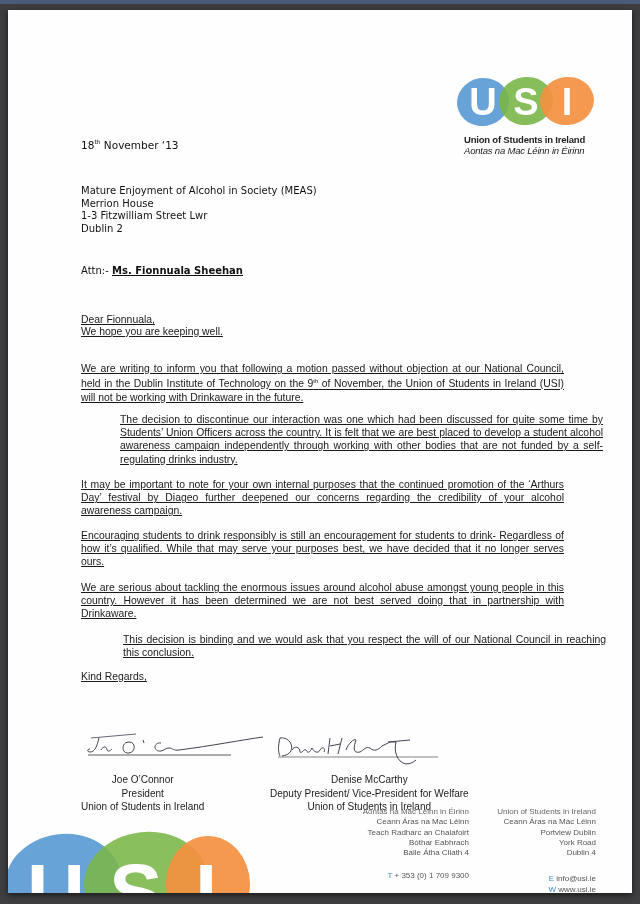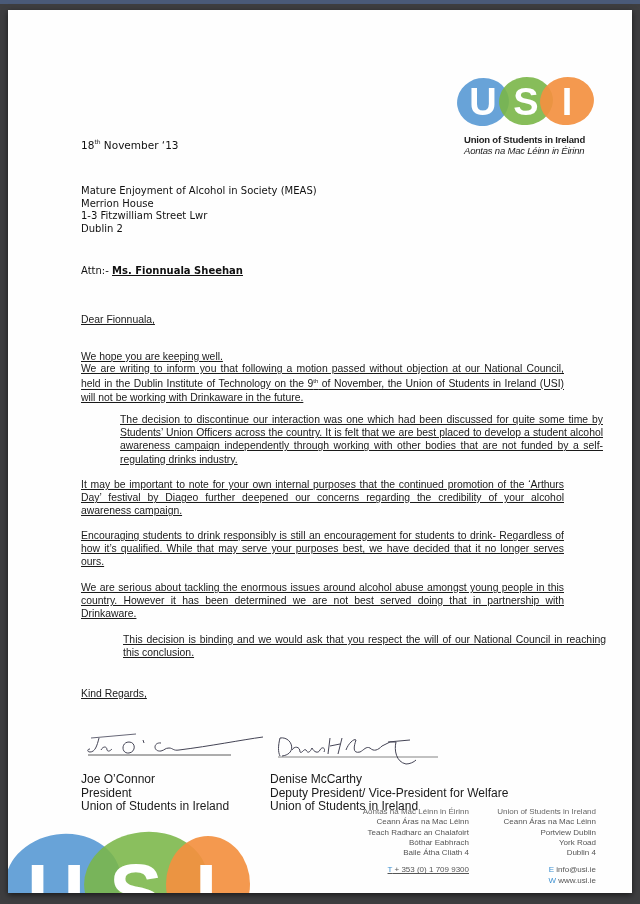--- a/index.html
+++ b/index.html
@@ -22,21 +22,21 @@
 
   .date { position:absolute; left:73px; top:128px; font-size:10.5px; color:#111; font-family:"DejaVu Sans", sans-serif; }
   .date sup { font-size:6px; }
   .addr { position:absolute; left:73px; top:175px; font-size:10px; line-height:12.5px; color:#111; font-family:"DejaVu Sans", sans-serif; }
   .attn { position:absolute; left:73px; top:255px; font-size:10px; color:#111; font-family:"DejaVu Sans", sans-serif; }
   .attn .name { text-decoration:underline;font-weight:bold; }
 
   .body-text { position:absolute; left:73px; width:483px; font-size:10.4px; line-height:13.2px; color:#1a1a1a; text-align:justify;text-decoration:underline; }
   .body-text sup { font-size:6px; }
 
-  .sig-block { position:absolute; font-size:12px; line-height:13.5px; color:#1a1a1a; }
+  .sig-block { position:absolute; font-size:10px; line-height:13.5px; color:#1a1a1a;text-align:center; }
   .sig svg { display:block; }
 
   .footer-col { position:absolute; font-size:8px; line-height:10.3px; color:#555; text-align:right; white-space:nowrap; }
   .footer-col .hd { color:#666; }
   .footer-col .lbl { color:#3b8fd0; }
 
   .bottom-logo { position:absolute; left:0; top:800px; }
 </style>
 </head>
 <body>
@@ -63,28 +63,28 @@
   <div class="addr">
     <div>Mature Enjoyment of Alcohol in Society (MEAS)</div>
     <div>Merrion House</div>
     <div>1-3 Fitzwilliam Street Lwr</div>
     <div>Dublin 2</div>
   </div>
 
   <div class="attn"><span>Attn:- </span><span class="name">Ms. Fionnuala Sheehan</span></div>
 
   <div class="body-text" style="top:303px;">Dear Fionnuala,</div>
-  <div class="body-text" style="top:340px;">We hope you are keeping well.</div>
+  <div class="body-text" style="top:315px;">We hope you are keeping well.</div>
   <div class="body-text" style="top:352px;"><span>We are writing to inform you that following a motion passed without objection at our National Council, held in the Dublin Institute of Technology on the 9</span><sup>th</sup><span> of November, the Union of Students in Ireland (USI) will not be working with Drinkaware in the future.</span></div>
   <div class="body-text" style="top:403px;margin-left:39px;">The decision to discontinue our interaction was one which had been discussed for quite some time by Students’ Union Officers across the country. It is felt that we are best placed to develop a student alcohol awareness campaign independently through working with other bodies that are not funded by a self-regulating drinks industry.</div>
   <div class="body-text" style="top:468px;">It may be important to note for your own internal purposes that the continued promotion of the ‘Arthurs Day’ festival by Diageo further deepened our concerns regarding the credibility of your alcohol awareness campaign.</div>
   <div class="body-text" style="top:519px;">Encouraging students to drink responsibly is still an encouragement for students to drink- Regardless of how it’s qualified. While that may serve your purposes best, we have decided that it no longer serves ours.</div>
   <div class="body-text" style="top:571px;">We are serious about tackling the enormous issues around alcohol abuse amongst young people in this country. However it has been determined we are not best served doing that in partnership with Drinkaware.</div>
   <div class="body-text" style="top:623px;margin-left:42px;">This decision is binding and we would ask that you respect the will of our National Council in reaching this conclusion.</div>
-  <div class="body-text" style="top:677px;">Kind Regards,</div>
+  <div class="body-text" style="top:660px;">Kind Regards,</div>
 
   <div class="sig" style="position:absolute; left:73px; top:720px;">
     <svg width="190" height="30" viewBox="0 0 190 30">
       <path d="M10 8 L55 4" stroke="#556" stroke-width="0.9" fill="none"></path>
       <path d="M18 8 C16 16 14 22 9 22 C6 22 6 19 9 19" stroke="#445" stroke-width="1" fill="none"></path>
       <path d="M20 20 C22 16 26 16 26 20 C27 22 29 21 31 19" stroke="#445" stroke-width="1" fill="none"></path>
       <path d="M48 12 C40 12 40 24 48 23 C55 22 55 12 48 12" stroke="#445" stroke-width="1" fill="none"></path>
       <path d="M62 10 L63 13" stroke="#445" stroke-width="1"></path>
       <path d="M80 13 C72 12 72 22 80 21 C84 20 84 18 88 18 C92 18 92 21 98 20 C130 16 160 10 182 7" stroke="#445" stroke-width="1" fill="none"></path>
       <path d="M7 25 L150 25" stroke="#333" stroke-width="0.8"></path>
@@ -111,29 +111,29 @@
     <div>Deputy President/ Vice-President for Welfare</div>
     <div>Union of Students in Ireland</div>
   </div>
 
   <div class="footer-col" style="right:163px; top:797px;">
     <div class="hd">Aontas na Mac Léinn in Éirinn</div>
     <div>Ceann Áras na Mac Léinn</div>
     <div>Teach Radharc an Chalafoirt</div>
     <div>Bóthar Eabhrach</div>
     <div>Baile Átha Cliath 4</div>
-    <div style="margin-top:7px;text-decoration:underline;"><span class="lbl">T</span><span> + 353 (0) 1 709 9300</span></div>
+    <div style="margin-top:13px;"><span class="lbl">T</span><span> + 353 (0) 1 709 9300</span></div>
   </div>
   <div class="footer-col" style="right:36px; top:797px;">
     <div class="hd">Union of Students in Ireland</div>
     <div>Ceann Áras na Mac Léinn</div>
     <div>Portview Dublin</div>
     <div>York Road</div>
     <div>Dublin 4</div>
-    <div style="margin-top:7px;"><span class="lbl">E</span><span> info@usi.ie</span></div>
+    <div style="margin-top:16px;"><span class="lbl">E</span><span> info@usi.ie</span></div>
     <div><span class="lbl">W</span><span> www.usi.ie</span></div>
   </div>
 
   <div class="bottom-logo">
     <svg width="250" height="83" viewBox="0 0 250 83">
       <ellipse cx="55" cy="72" rx="58" ry="48" fill="#5b9bd5" opacity="0.92" transform="rotate(-8 55 72)"></ellipse>
       <ellipse cx="138" cy="72" rx="62" ry="50" fill="#7ab648" opacity="0.88" transform="rotate(-6 138 72)"></ellipse>
       <ellipse cx="200" cy="74" rx="42" ry="48" fill="#f39040" opacity="0.92"></ellipse>
       <text x="48" y="110" text-anchor="middle" font-family="Liberation Sans, sans-serif" font-weight="bold" font-size="80" fill="#ffffff">U</text>
       <text x="128" y="110" text-anchor="middle" font-family="Liberation Sans, sans-serif" font-weight="bold" font-size="80" fill="#ffffff">S</text>

